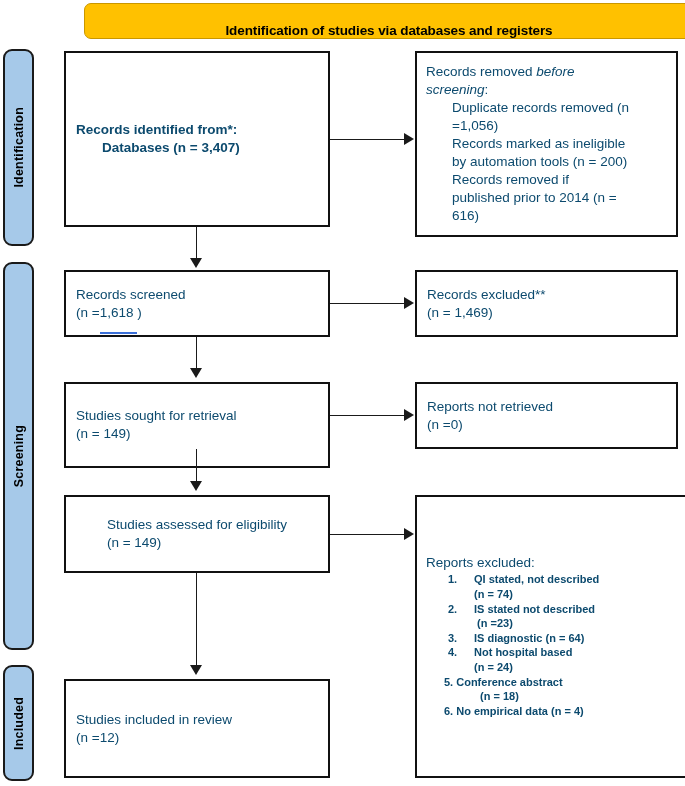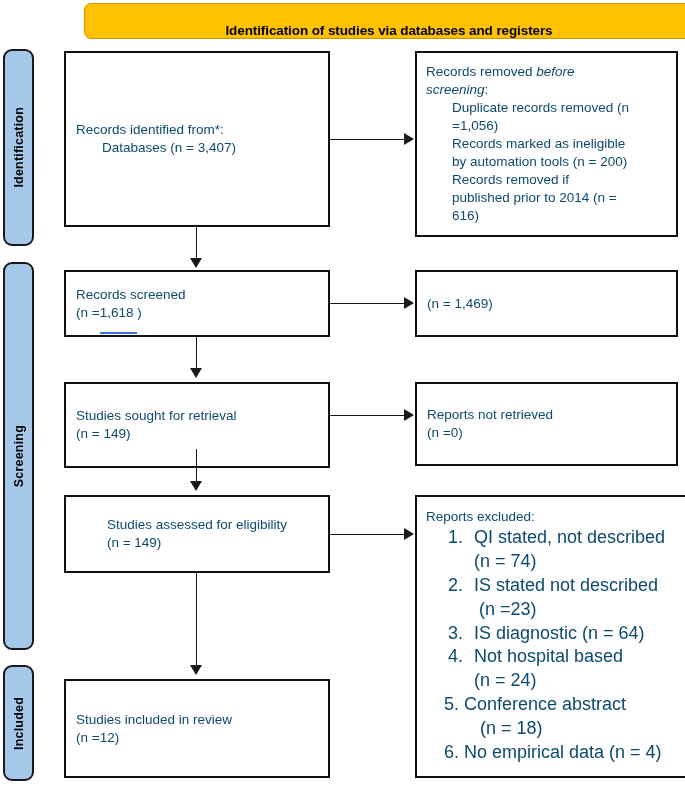--- a/index.html
+++ b/index.html
@@ -92,37 +92,38 @@
   
   .field-underline {
     border-bottom: 2px solid #3A6FD8;
     padding-bottom: 12px;
   }
 
   
   .excl-list { margin: 0; padding: 0; list-style: none; }
   .excl-list li {
     display: block;
-    font-size: 18px;
+    font-size: 11px;
     line-height: 1.33;
     white-space: pre-wrap;
+    font-weight: bold;
   }
   .excl-num-wide { padding-left: 22px; text-indent: 0; }
   .excl-num-wide .num { display: inline-block; width: 26px; }
   .excl-cont { padding-left: 48px; }
   .excl-plain { padding-left: 18px; }
   .excl-plain-cont { padding-left: 54px; }
 
   
-  #box-identified    { left: 64px;  top: 51px;  width: 266px; height: 176px; }
+  #box-identified    { left: 64px;  top: 51px;  width: 266px; height: 176px; font-weight: bold; }
   #box-removed       { left: 415px; top: 51px;  width: 263px; height: 186px; }
   #box-screened      { left: 64px;  top: 270px; width: 266px; height: 67px;  }
   #box-excluded      { left: 415px; top: 270px; width: 263px; height: 67px;  }
   #box-sought        { left: 64px;  top: 382px; width: 266px; height: 86px;  }
-  #box-notretrieved  { left: 415px; top: 382px; width: 263px; height: 84px;  }
+  #box-notretrieved  { left: 415px; top: 382px; width: 263px; height: 67px;  }
   #box-assessed      { left: 64px;  top: 495px; width: 266px; height: 78px; align-items: center;  }
   #box-reportsexcl   { left: 415px; top: 495px; width: 281px; height: 283px; }
   #box-included      { left: 64px;  top: 679px; width: 266px; height: 99px;  }
 
   #box-removed .flow-box-text,
   #box-reportsexcl .flow-box-text { padding: 0 9px; }
   .conn-line-v {
     position: absolute;
     width: 0;
     border-left: 1.6px solid #1A1A1A;
@@ -189,20 +190,21 @@
 
   <div class="flow-box" id="box-screened">
     <div class="flow-box-text">
       <span class="ln">Records screened</span>
       <span class="ln"><span>(n =</span><span class="field-underline">1,618 </span><span>)</span></span>
     </div>
   </div>
 
   <div class="flow-box" id="box-excluded">
     <div class="flow-box-text">
+      <span class="ln">Records excluded**</span>
       <span class="ln">(n = 1,469)</span>
     </div>
   </div>
 
   <div class="flow-box" id="box-sought">
     <div class="flow-box-text">
       <span class="ln">Studies sought for retrieval</span>
       <span class="ln">(n = 149)</span>
     </div>
   </div>

